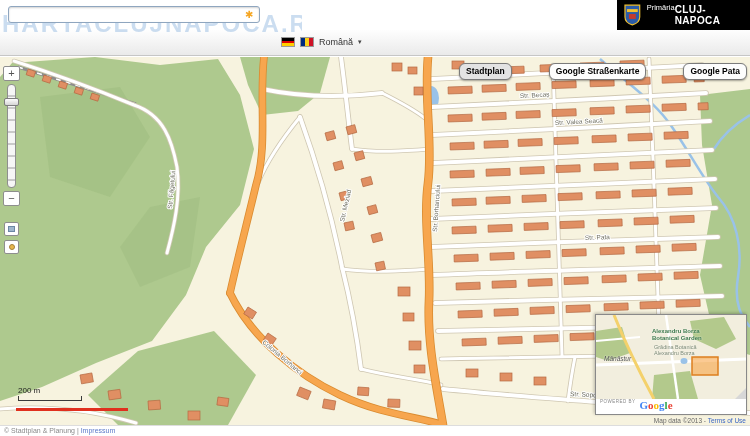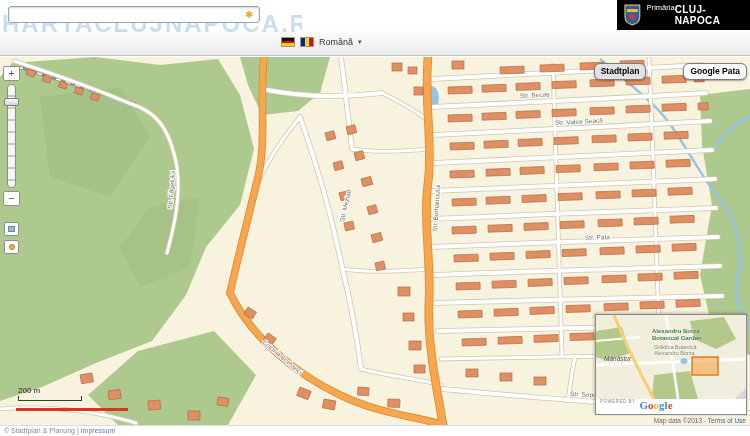--- a/index.html
+++ b/index.html
@@ -360,20 +360,21 @@
           </div>
         <div class="zx">
             <span class="ci"></span>
           </div>
       </div>
     </div>
 
     
     <div class="layers">
       <button class="lbtn active">Stadtplan</button>
+      <button class="lbtn">Google Straßenkarte</button>
       <button class="lbtn">Google Pata</button>
     </div>
 
     
     <div class="scale">
       <span>200 m</span>
       <div class="scalebar"></div>
     </div>
     <div class="redline"></div>
 

